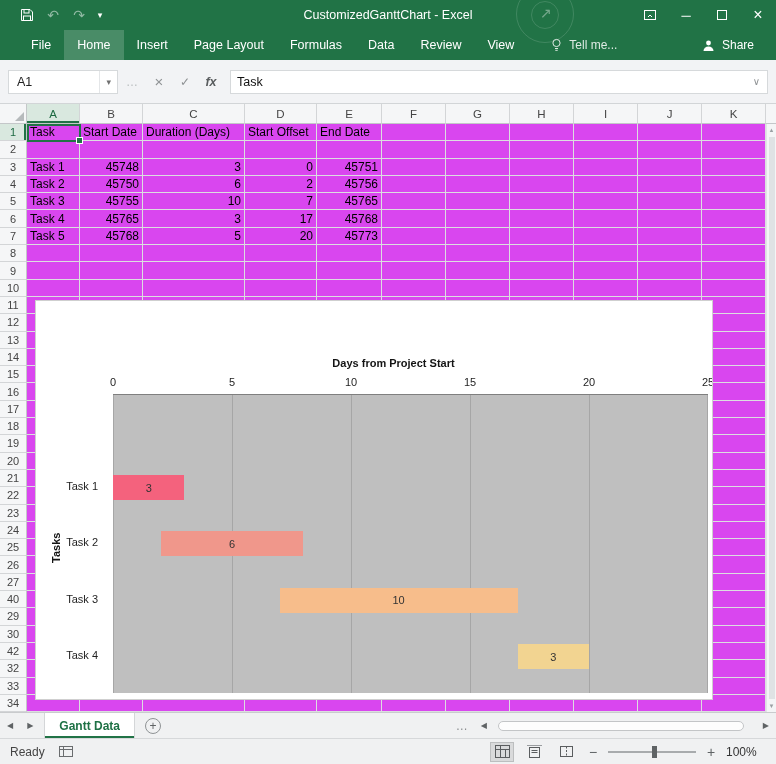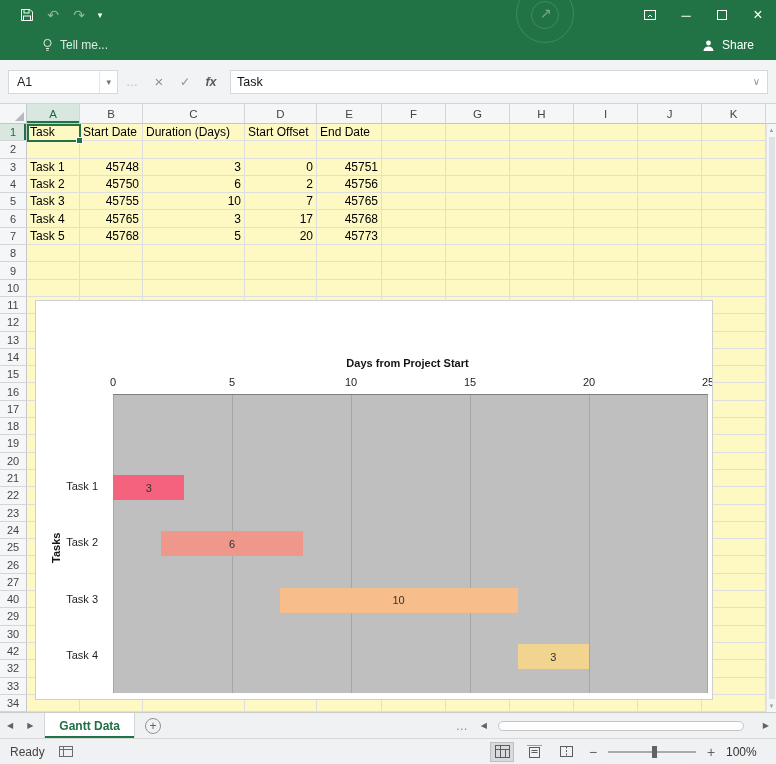--- a/index.html
+++ b/index.html
@@ -49,37 +49,37 @@
   .colhs { display:flex; }
   .col-h { height:20px; display:flex; align-items:center; justify-content:center; font-size:11.5px; color:#444;
            border-right:1px solid #d3d5d7; border-bottom:1px solid #c4c7c9; }
   .col-h.sel { background:#d9e8df; color:#1d6a42; box-shadow:inset 0 -2px 0 #217346; }
   .hdr-spacer { width:10px; border-bottom:1px solid #c4c7c9; }
   .body-row { flex:1; display:flex; overflow:hidden; }
   .rowhs { width:27px; display:flex; flex-direction:column; background:#f5f6f7; }
   .row-h { display:flex; align-items:center; justify-content:center; font-size:11px; color:#444;
            border-right:1px solid #c4c7c9; border-bottom:1px solid #d3d5d7; }
   .row-h.sel { background:#d9e8df; color:#1d6a42; box-shadow:inset -2px 0 0 #217346; }
-  .grid { position:relative; width:739px; overflow:hidden; background:#fef9c3; }
+  .grid { position:relative; width:739px; overflow:hidden; background:#d946ef; }
   .g-row { display:flex; }
   .cell { border-right:1px solid #dcdee0; border-bottom:1px solid #dcdee0; font-size:12px; color:#000;
           padding:0 3px; display:flex; align-items:center; overflow:hidden; white-space:nowrap; }
   .cell.num { justify-content:flex-end; }
   .selection { position:absolute; border:2px solid #217346; z-index:2; }
   .selection::after { content:""; position:absolute; right:-4px; bottom:-4px; width:5px; height:5px;
                       background:#217346; border:1px solid #fff; }
   .vscroll { width:10px; background:#f4f5f6; border-left:1px solid #e2e4e6; display:flex; flex-direction:column; align-items:center; }
   .vs-arrow { font-size:6px; color:#9aa0a3; padding:3px 0; }
   .vs-thumb { flex:1; width:6px; background:#dfe2e4; margin:1px 0; }
 
   
   .chart { position:absolute; left:8px; top:176px; width:678px; height:400px; background:#fff;
            border:1px solid #cfcfcf; z-index:6; overflow:hidden; }
   .c-title { position:absolute; top:10px; left:0; right:0; text-align:center; font-size:17px; font-weight:700; color:#141414; }
-  .c-xlabel { position:absolute; top:56px; left:74px; width:595px; text-align:center; font-size:11px; font-weight:700; color:#141414; }
+  .c-xlabel { position:absolute; top:56px; left:60px; width:595px; text-align:center; font-size:11px; font-weight:700; color:#141414; }
   .c-ylabel { position:absolute; left:14px; top:262px; transform:rotate(-90deg); transform-origin:0 0;
               font-size:11px; font-weight:700; color:#141414; white-space:nowrap; }
   .c-plot { position:absolute; left:77px; top:93px; width:595px; height:299px; background:#bfbfbf; border-top:1px solid #7f7f7f; }
   .c-grid { position:absolute; top:0; bottom:0; width:1px; background:#a6a6a6; }
   .c-tick { position:absolute; top:75px; transform:translateX(-50%); font-size:11px; color:#1f1f1f; }
   .c-bar { position:absolute; height:25px; display:flex; align-items:center; justify-content:center; font-size:11px; color:#333; }
   .c-cat { position:absolute; left:0; width:62px; text-align:right; font-size:11px; color:#1f1f1f; }
 
   
   .tabsbar { flex:0 0 26px; background:#f0f1f2; border-top:1px solid #c9cbcd; display:flex; align-items:center; }
@@ -129,20 +129,21 @@
       </div>
       <div class="qat-btn qat-dd">
         <span>▾</span>
       </div>
     </div>
 
     <div class="deco deco1"></div>
     <div class="deco deco2"></div>
     <div class="deco-arrow">↗</div>
 
+    <div class="title-text">CustomizedGanttChart - Excel</div>
 
     <div class="win-controls">
       <div class="win-btn">
         <svg width="14" height="12" viewBox="0 0 14 12">
           <rect x="1.5" y="1.5" width="11" height="9" fill="none" stroke="#fff"></rect>
           <path d="M5 8 l2 -2 l2 2" fill="none" stroke="#fff"></path>
         </svg>
       </div>
       <div class="win-btn">
         <span>─</span>
@@ -150,20 +151,30 @@
       <div class="win-btn">
         <span class="max-box"></span>
       </div>
       <div class="win-btn">
         <span style="font-size:16px;">×</span>
       </div>
     </div>
   </div>
 
   <div class="ribbon">
+    <div class="rtabs" id="ribbon-tabs-list">
+        <div class="rtab">File</div>
+        <div class="rtab active">Home</div>
+        <div class="rtab">Insert</div>
+        <div class="rtab">Page Layout</div>
+        <div class="rtab">Formulas</div>
+        <div class="rtab">Data</div>
+        <div class="rtab">Review</div>
+        <div class="rtab">View</div>
+      </div>
     <div class="tellme">
       <svg width="11" height="14" viewBox="0 0 11 14">
         <circle cx="5.5" cy="5" r="3.6" fill="none" stroke="rgba(255,255,255,.85)"></circle>
         <path d="M4 10.5 h3 M4.3 12.3 h2.4" stroke="rgba(255,255,255,.85)" fill="none"></path>
       </svg>
       <span>Tell me...</span>
     </div>
     <div class="share">
       <svg width="13" height="13" viewBox="0 0 13 13">
         <circle cx="6.5" cy="4" r="2.4" fill="#fff"></circle>

